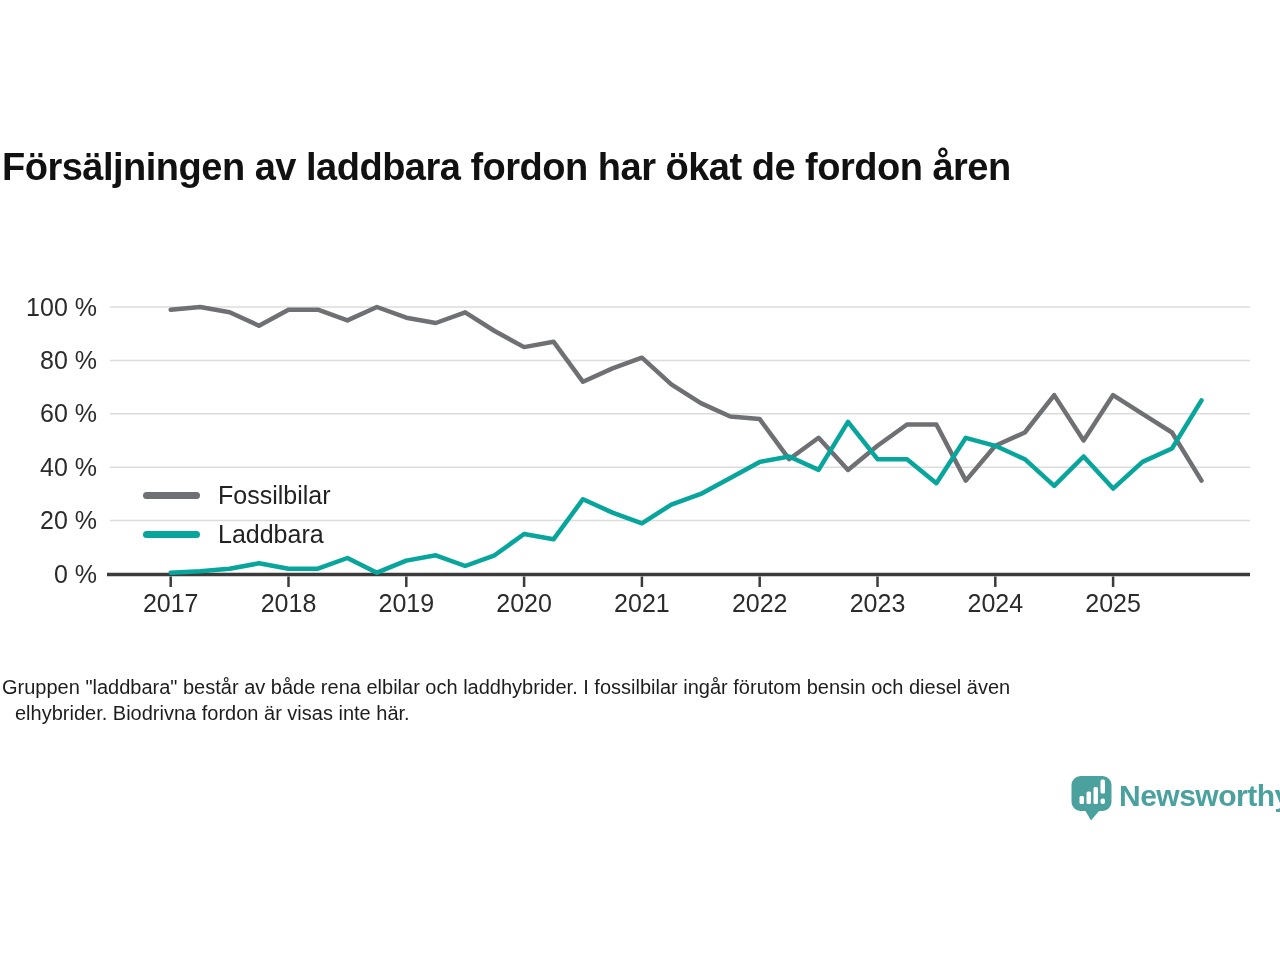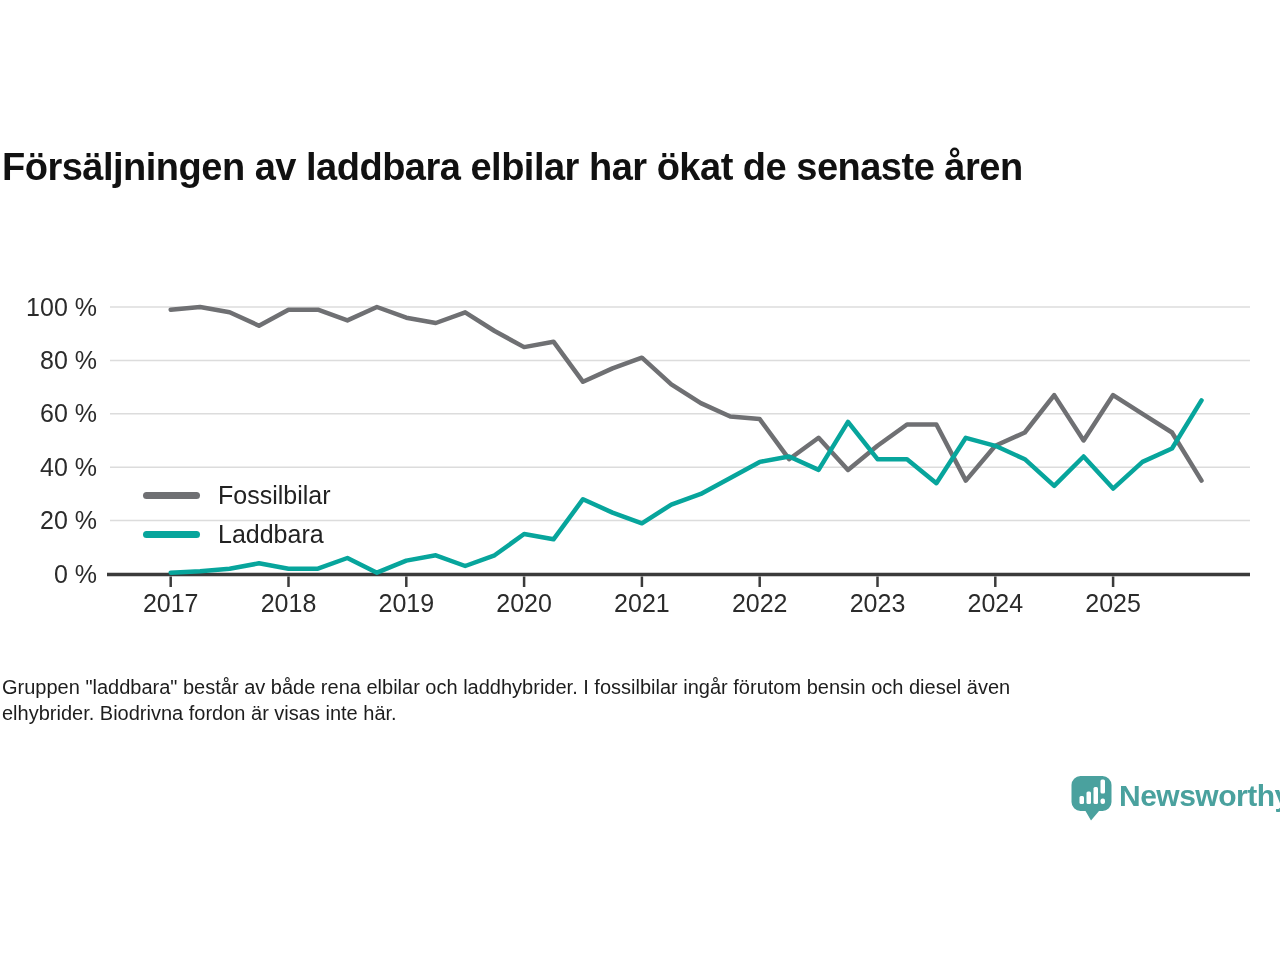--- a/index.html
+++ b/index.html
@@ -9,30 +9,30 @@
   #title{left:2px;top:147px;font-size:38px;font-weight:bold;color:#111111;letter-spacing:-0.5px;line-height:1.1;white-space:nowrap;}
   #subtitle{left:2px;top:236px;font-size:26px;color:#1f1f1f;line-height:1.2;white-space:nowrap;}
   #chart-svg{left:0;top:0;}
   .legend-row{position:absolute;display:flex;align-items:center;}
   .swatch{width:57px;height:7px;border-radius:3.5px;}
   .legend-label{margin-left:18px;font-size:25px;color:#222222;}
   #legend-1{left:143px;top:481px;}
   #legend-2{left:143px;top:520px;}
   .footnote-line{left:2px;font-size:20px;color:#1d1d1d;white-space:nowrap;}
   #footnote-1{top:676px;}
-  #footnote-2{top:702px;}
+  #footnote-2{top:702px;margin-left:13px;}
   #brand-name{left:1119px;top:779px;font-size:30px;font-weight:bold;color:#4AA19E;letter-spacing:-0.5px;}
   svg text{font-family:"Liberation Sans","DejaVu Sans",sans-serif;}
 </style>
 </head>
 <body>
 
 <div id="page">
 
-  <div id="title" class="abs">Försäljningen av laddbara elbilar har ökat de senaste åren</div>
+  <div id="title" class="abs">Försäljningen av laddbara fordon har ökat de fordon åren</div>
 
   <svg id="chart-svg" class="abs" width="1280" height="640" viewBox="0 0 1280 640">
       <text x="97" y="582.5" text-anchor="end" font-size="25" fill="#2b2b2b">0 %</text>
       <line x1="110" x2="1250" y1="520.6" y2="520.6" stroke="#dcdcdc" stroke-width="1.5"></line>
       <text x="97" y="529.1" text-anchor="end" font-size="25" fill="#2b2b2b">20 %</text>
       <line x1="110" x2="1250" y1="467.2" y2="467.2" stroke="#dcdcdc" stroke-width="1.5"></line>
       <text x="97" y="475.7" text-anchor="end" font-size="25" fill="#2b2b2b">40 %</text>
       <line x1="110" x2="1250" y1="413.8" y2="413.8" stroke="#dcdcdc" stroke-width="1.5"></line>
       <text x="97" y="422.3" text-anchor="end" font-size="25" fill="#2b2b2b">60 %</text>
       <line x1="110" x2="1250" y1="360.4" y2="360.4" stroke="#dcdcdc" stroke-width="1.5"></line>

